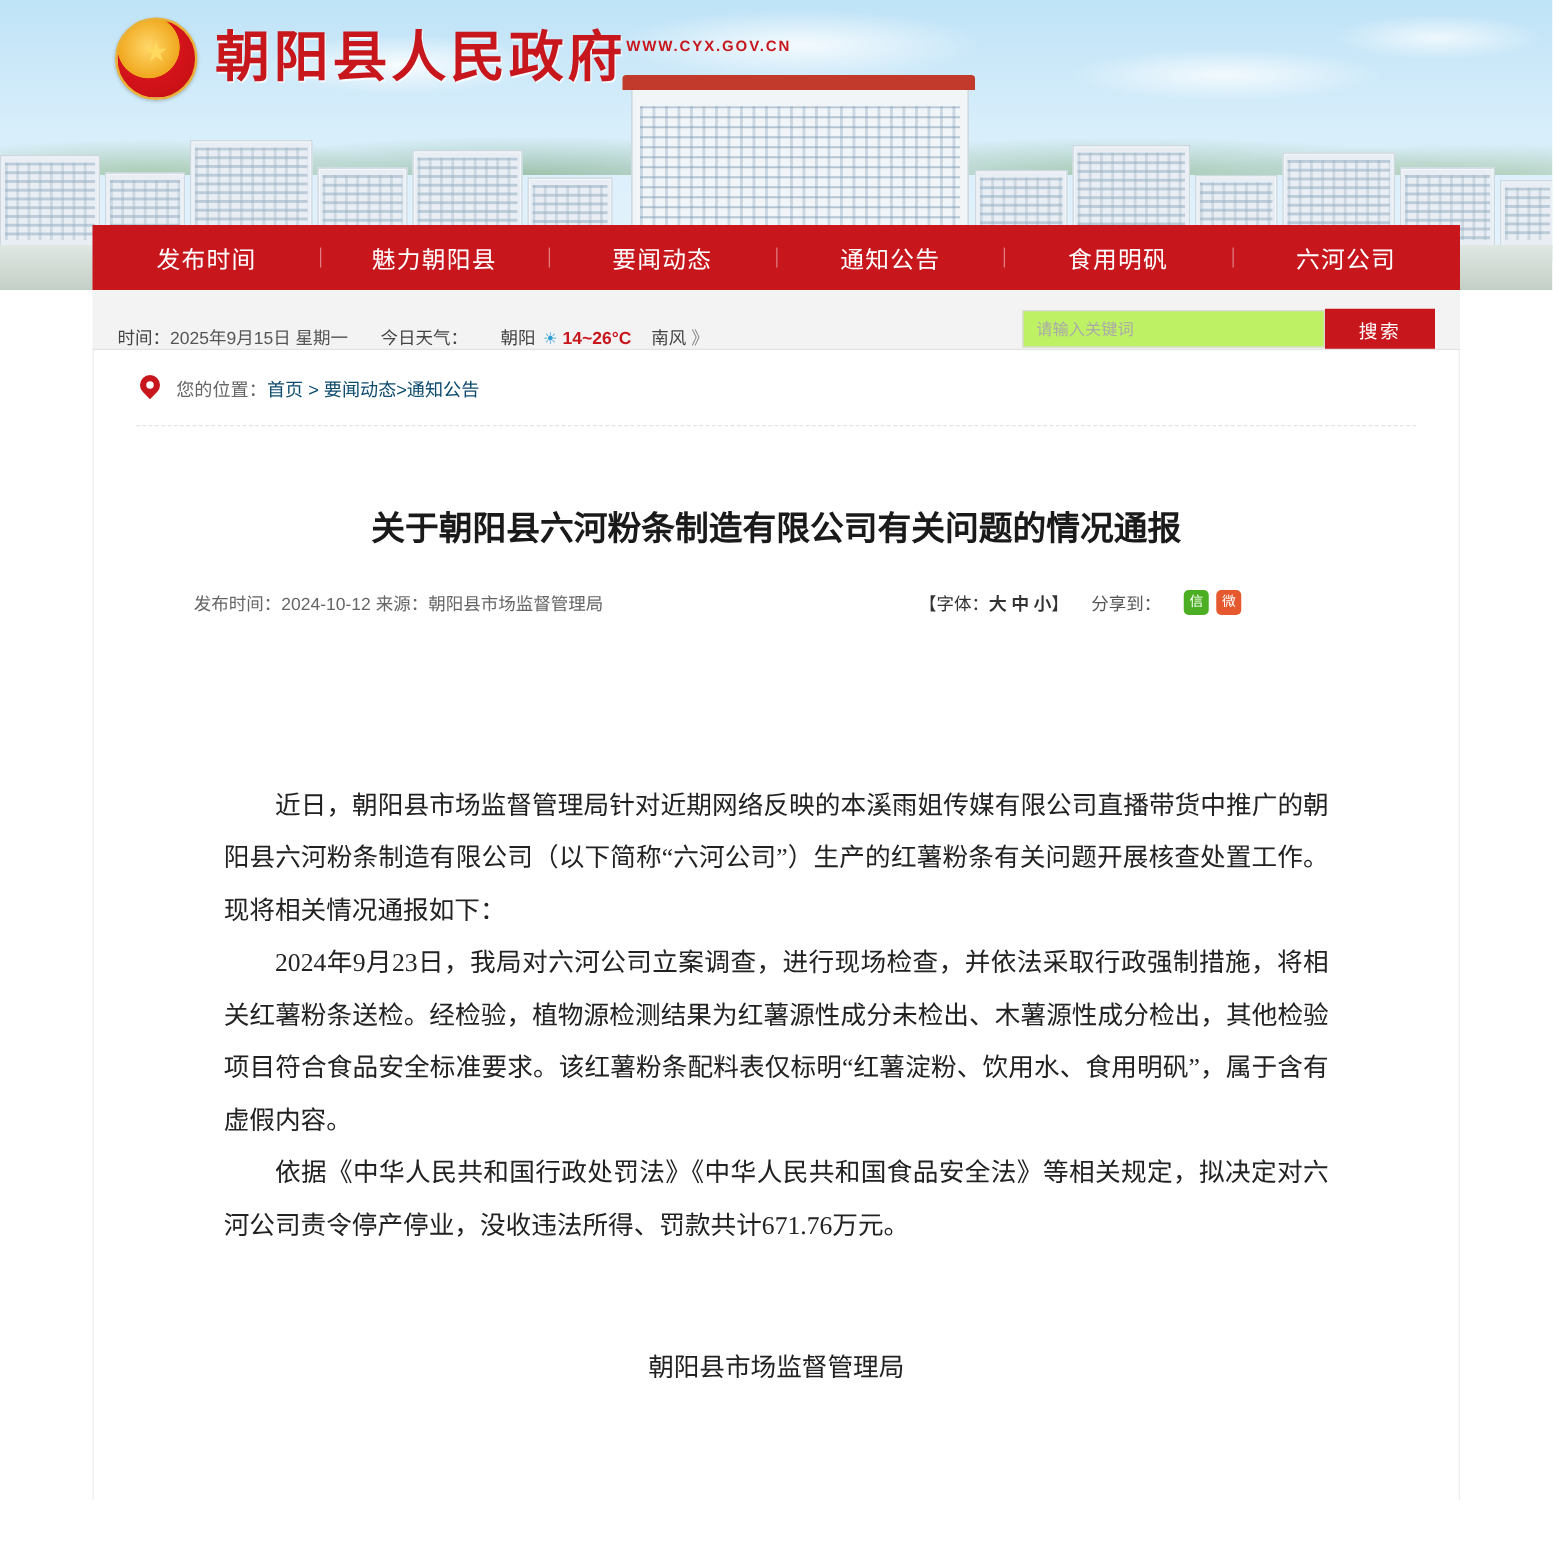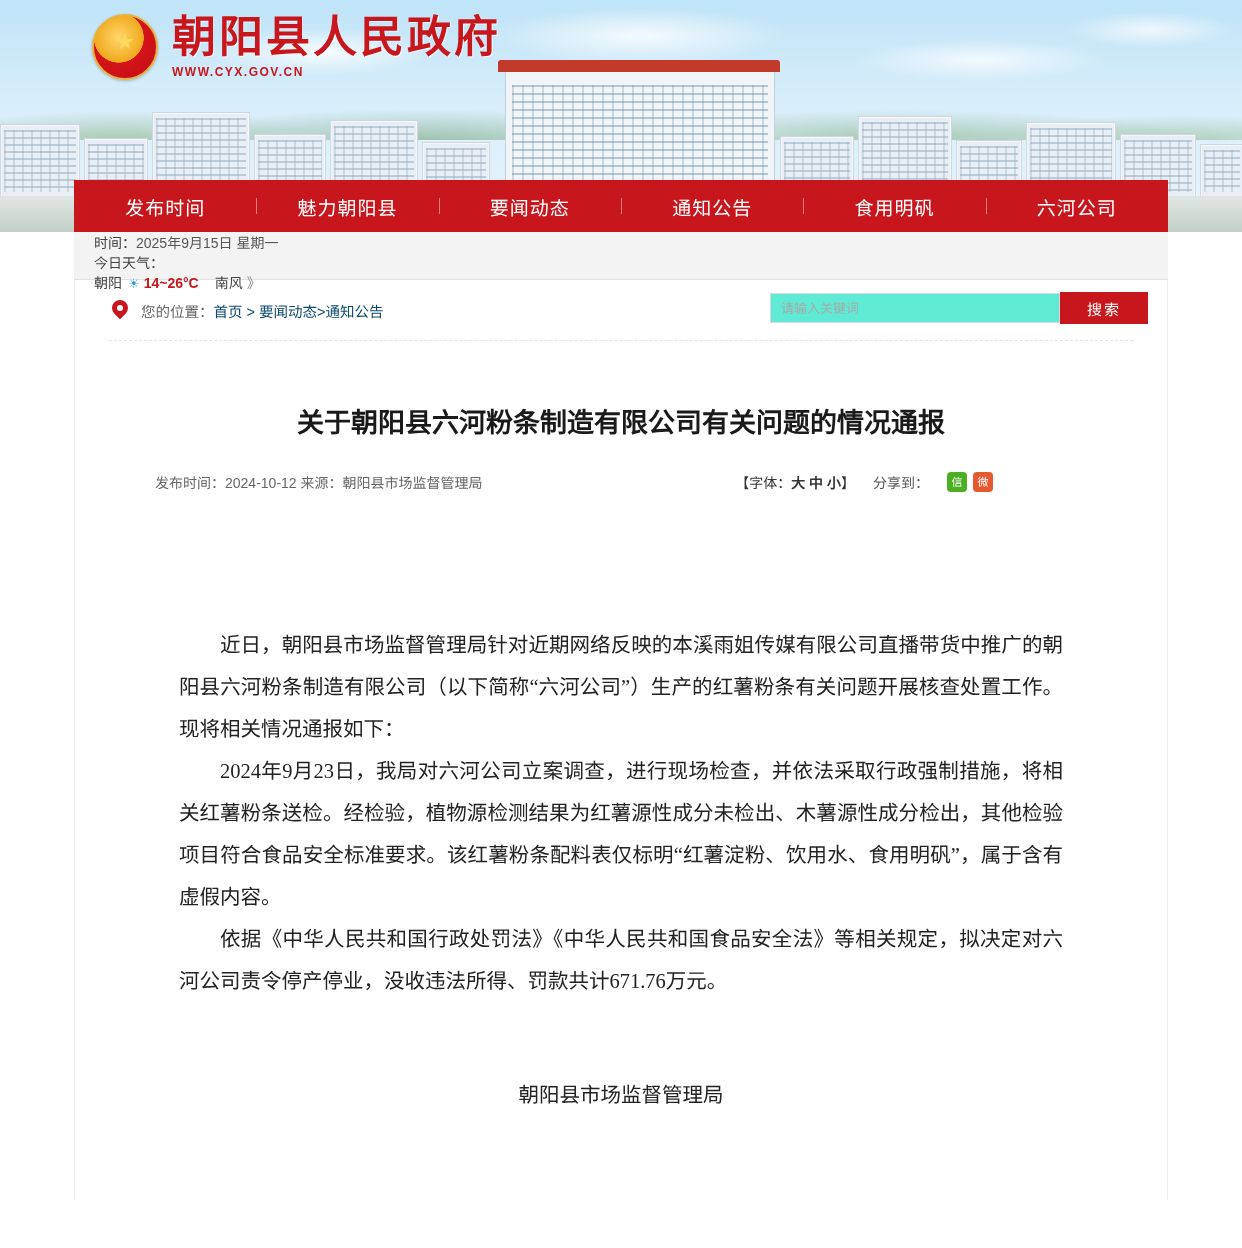--- a/index.html
+++ b/index.html
@@ -119,21 +119,21 @@
   .emblem .star {
     position: absolute;
     left: 50%; top: 42%;
     transform: translate(-50%,-50%);
     color: #ffd95e;
     font-size: 22px;
     line-height: 1;
   }
   .logo-text {
     display: flex;
-    flex-direction: column;
+    flex-direction: row;
     line-height: 1;
   }
   .logo-title {
     font-family: "Liberation Serif", "DejaVu Serif", serif;
     font-weight: bold;
     font-size: 44px;
     color: #c8161d;
     letter-spacing: 3px;
     text-shadow: 1px 1px 0 rgba(255,255,255,.7);
   }
@@ -174,44 +174,43 @@
     background: rgba(255,255,255,.45);
   }
 
   
   .infobar {
     margin: 0 74px;
     height: 48px;
     background: #f3f3f3;
     border-bottom: 1px solid #e2e2e2;
     display: flex;
-    align-items: flex-start;
+    align-items: flex-end;
     padding: 0 20px;
     box-sizing: border-box;
     font-size: 14px;
     color: #555;
-    flex-direction: column;
   }
   .infobar .seg { margin-right: 26px; white-space: nowrap; }
   .infobar .label { color: #444; }
   .weather-city { color: #444; margin-right: 6px; }
   .weather-icon { color: #2e9fd6; margin-right: 4px; font-size: 13px; }
   .weather-temp { color: #c8161d; font-weight: bold; }
   .weather-wind { color: #444; margin-left: 16px; }
   .weather-more { color: #888; margin-left: 4px; }
   .search-area {
     margin-left: auto;
     display: flex;
     align-items: center;
   }
   .search-input {
-    width: 290px;
+    width: 242px;
     height: 30px;
     border: 1px solid #d9d9d9;
-    background: #5eead4;
+    background: #bef264;
     padding: 0 10px;
     box-sizing: border-box;
     font-size: 13px;
     color: #333;
     outline: none;
     font-family: "Liberation Sans", sans-serif;
   }
   .search-input::placeholder { color: #aaa; }
   .search-btn {
     width: 88px;

